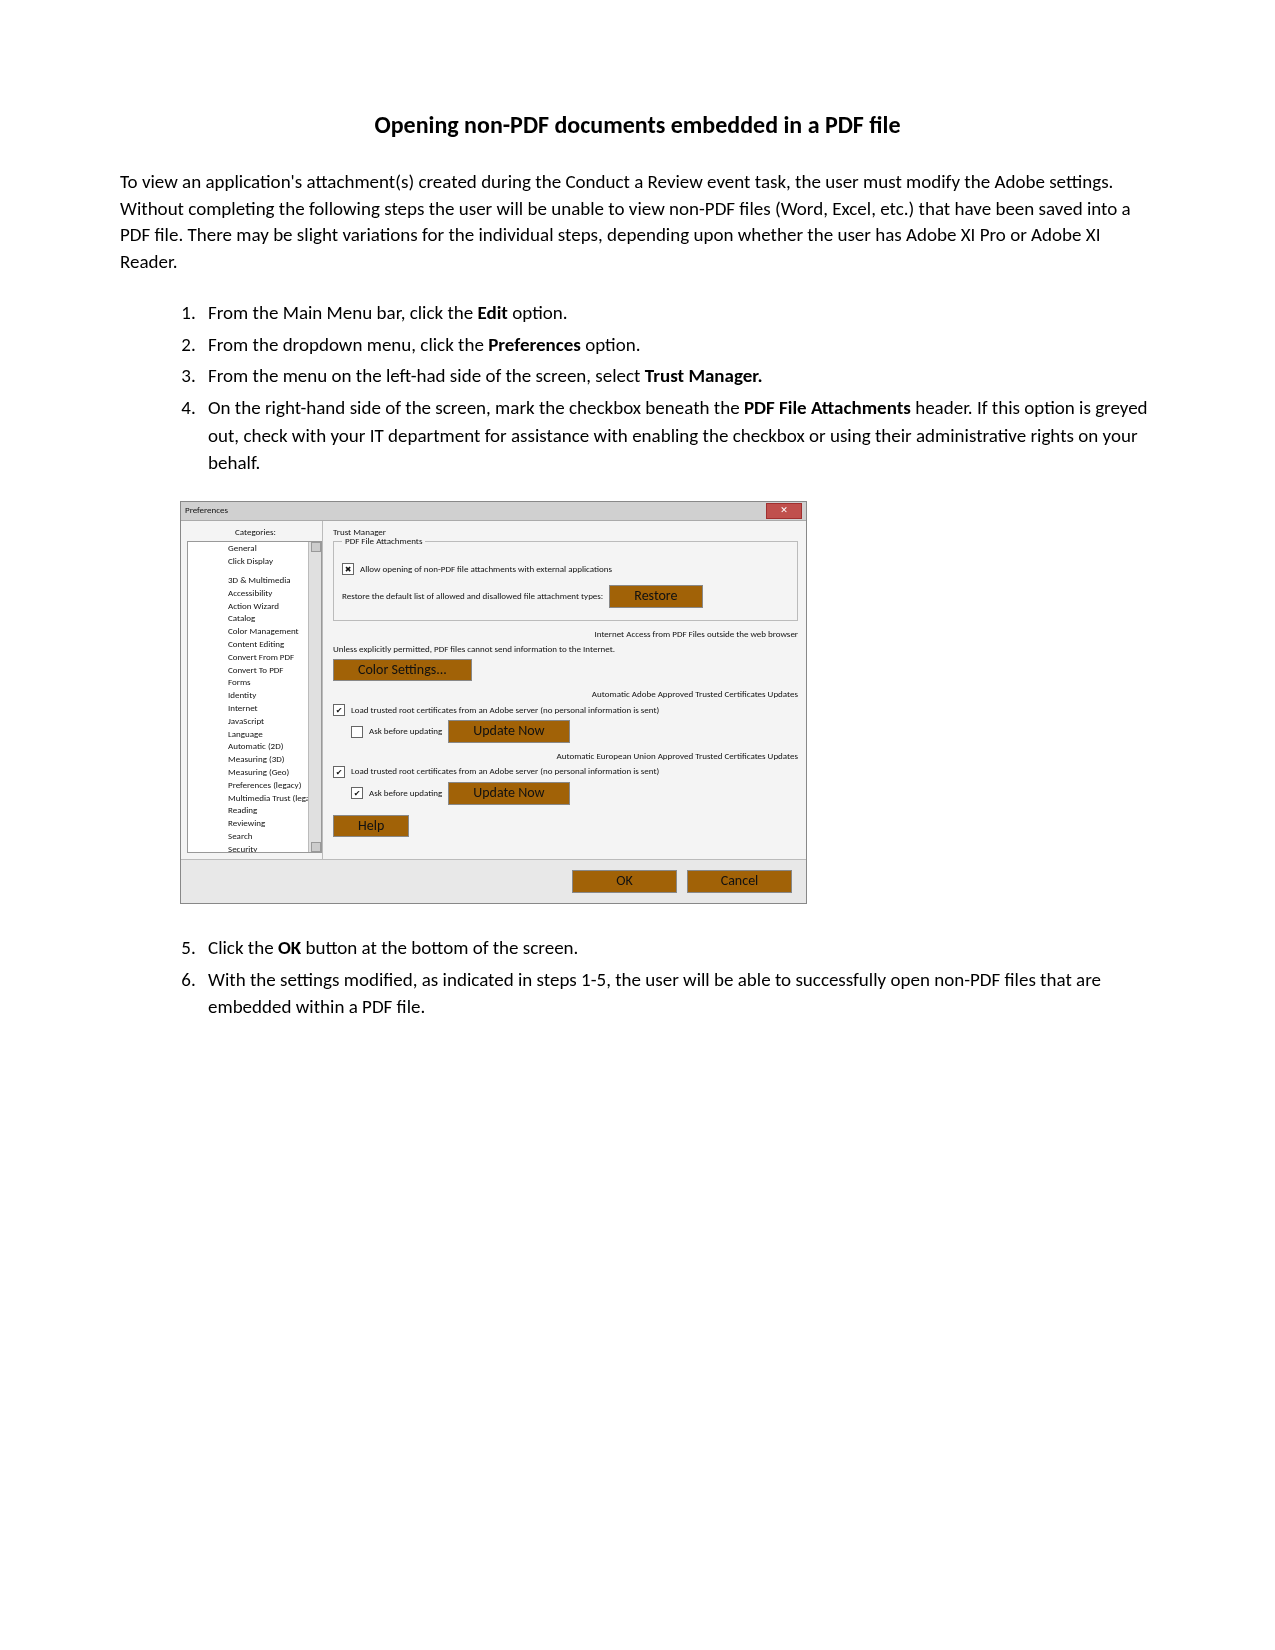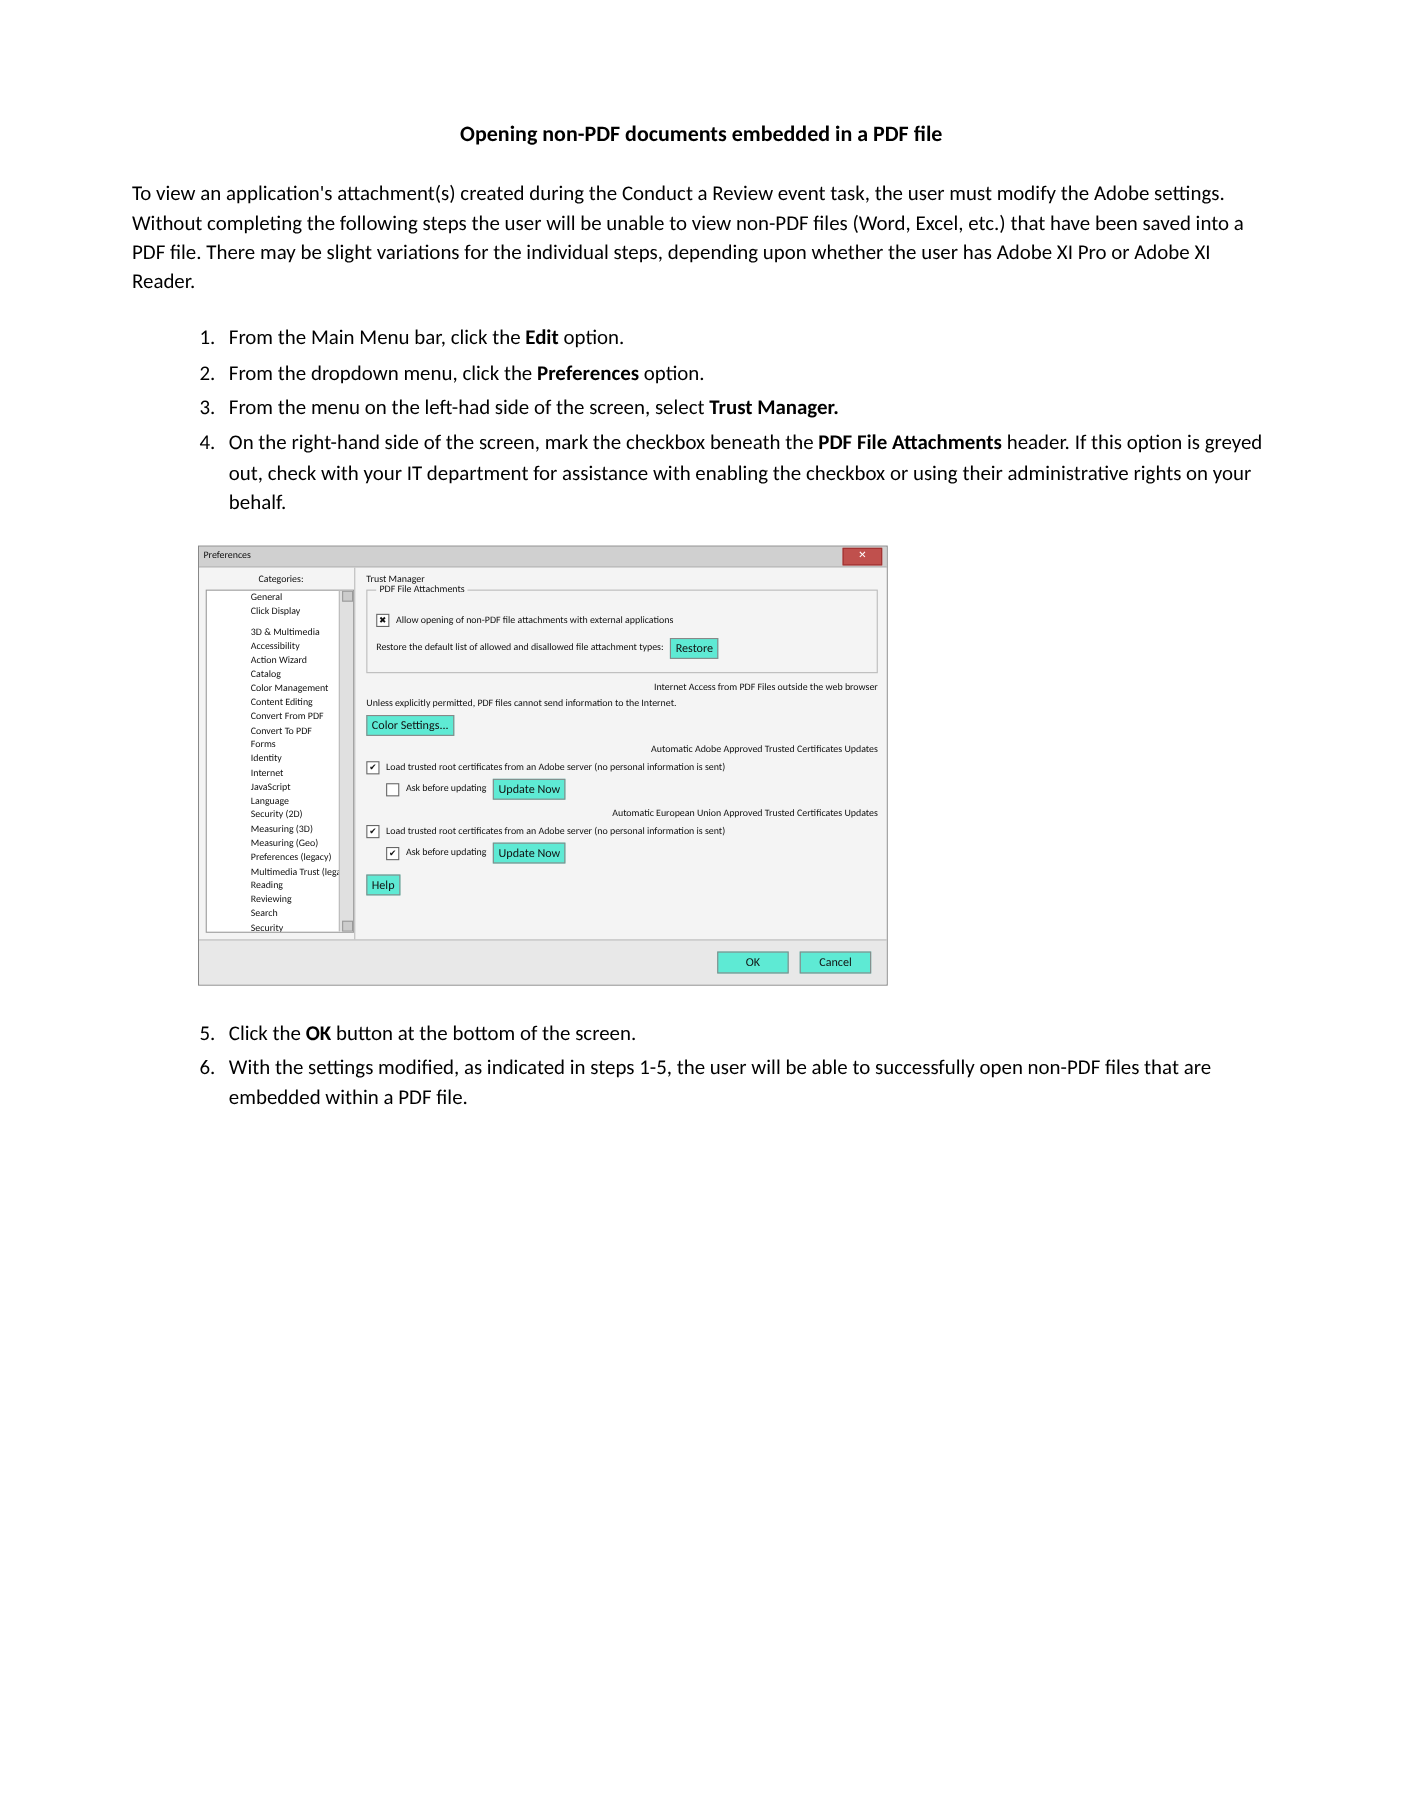--- a/index.html
+++ b/index.html
@@ -8,21 +8,21 @@
     width: 1275px;
     font-family: Calibri, Arial, sans-serif;
     font-size: 19px;
     color: #000;
     background: #fff;
   }
   .page {
     padding: 110px 120px 60px 120px;
   }
   h1 {
-    font-size: 20px;
+    font-size: 24px;
     font-weight: bold;
     text-align: center;
     margin: 0 0 30px 0;
   }
   p.intro {
     margin: 0 0 24px 0;
     line-height: 1.4;
   }
   ol.steps {
     margin: 0 0 24px 0;
@@ -108,23 +108,23 @@
     display:inline-block;
   }
   .row { display:flex; align-items:center; gap:6px; margin:4px 0; }
   .chk {
     width:10px;height:10px;border:1px solid #666;background:#fff;
     display:inline-flex;align-items:center;justify-content:center;
     font-size:8px;line-height:1;
   }
   .btn {
     border:1px solid #888;
-    background:#5eead4;
-    padding:2px 4px;
-    font-size:11px;
+    background:#a16207;
+    padding:2px 24px;
+    font-size:14px;
   }
   .below-group { margin:8px 0 4px 0; font-weight:normal;text-align:right; }
   .footer {
     display:flex; justify-content:flex-end; gap:10px;
     padding:10px 14px;
     border-top:1px solid #bbb;
     background:#e8e8e8;
   }
   .footer .btn { min-width:55px; text-align:center; }
 </style>
@@ -169,21 +169,21 @@
           <div class="item">Catalog</div>
           <div class="item">Color Management</div>
           <div class="item">Content Editing</div>
           <div class="item">Convert From PDF</div>
           <div class="item">Convert To PDF</div>
           <div class="item">Forms</div>
           <div class="item">Identity</div>
           <div class="item">Internet</div>
           <div class="item">JavaScript</div>
           <div class="item">Language</div>
-          <div class="item">Security (2D)</div>
+          <div class="item">Automatic (2D)</div>
           <div class="item">Measuring (3D)</div>
           <div class="item">Measuring (Geo)</div>
           <div class="item">Preferences (legacy)</div>
           <div class="item">Multimedia Trust (legacy)</div>
           <div class="item">Reading</div>
           <div class="item">Reviewing</div>
           <div class="item">Search</div>
           <div class="item">Security</div>
 
           <div class="cat-scroll"></div>

